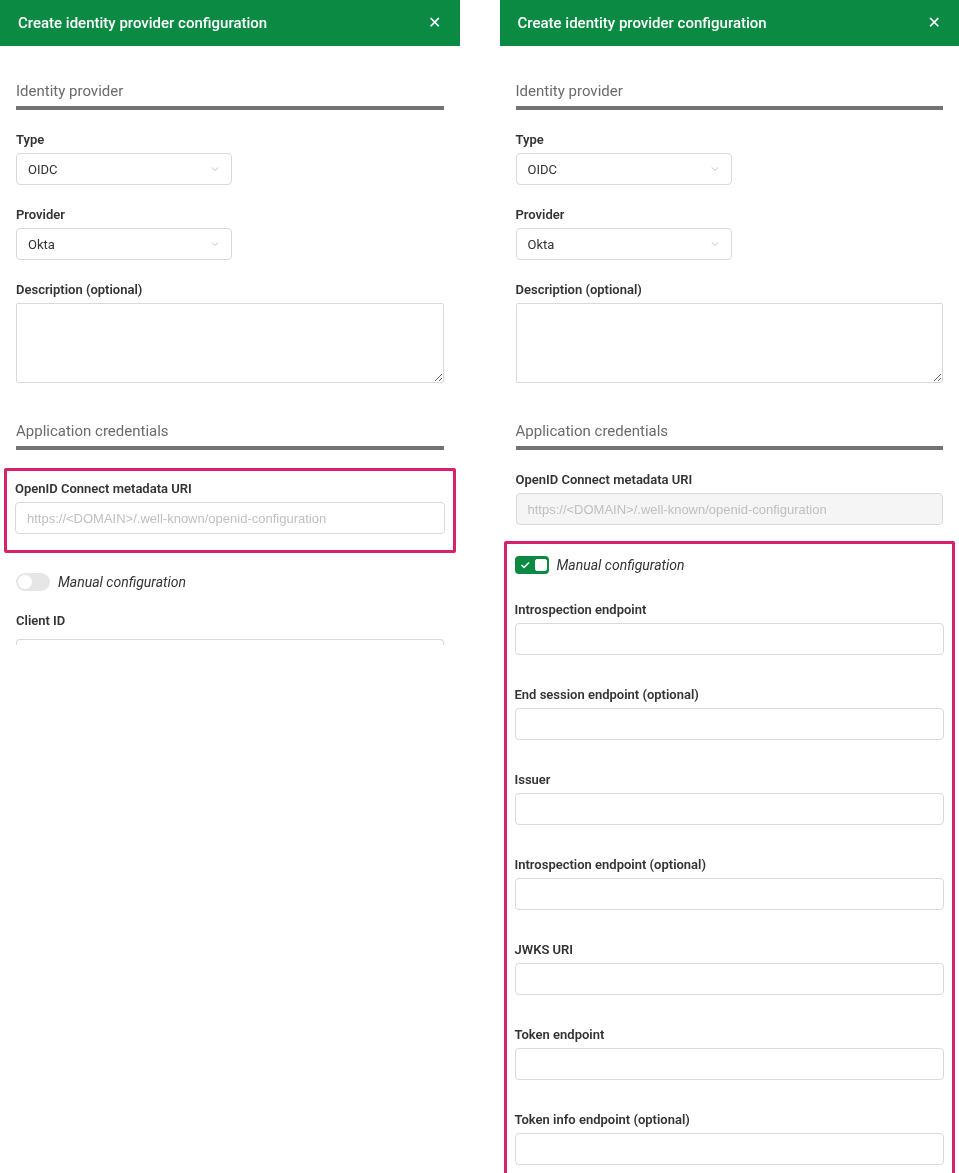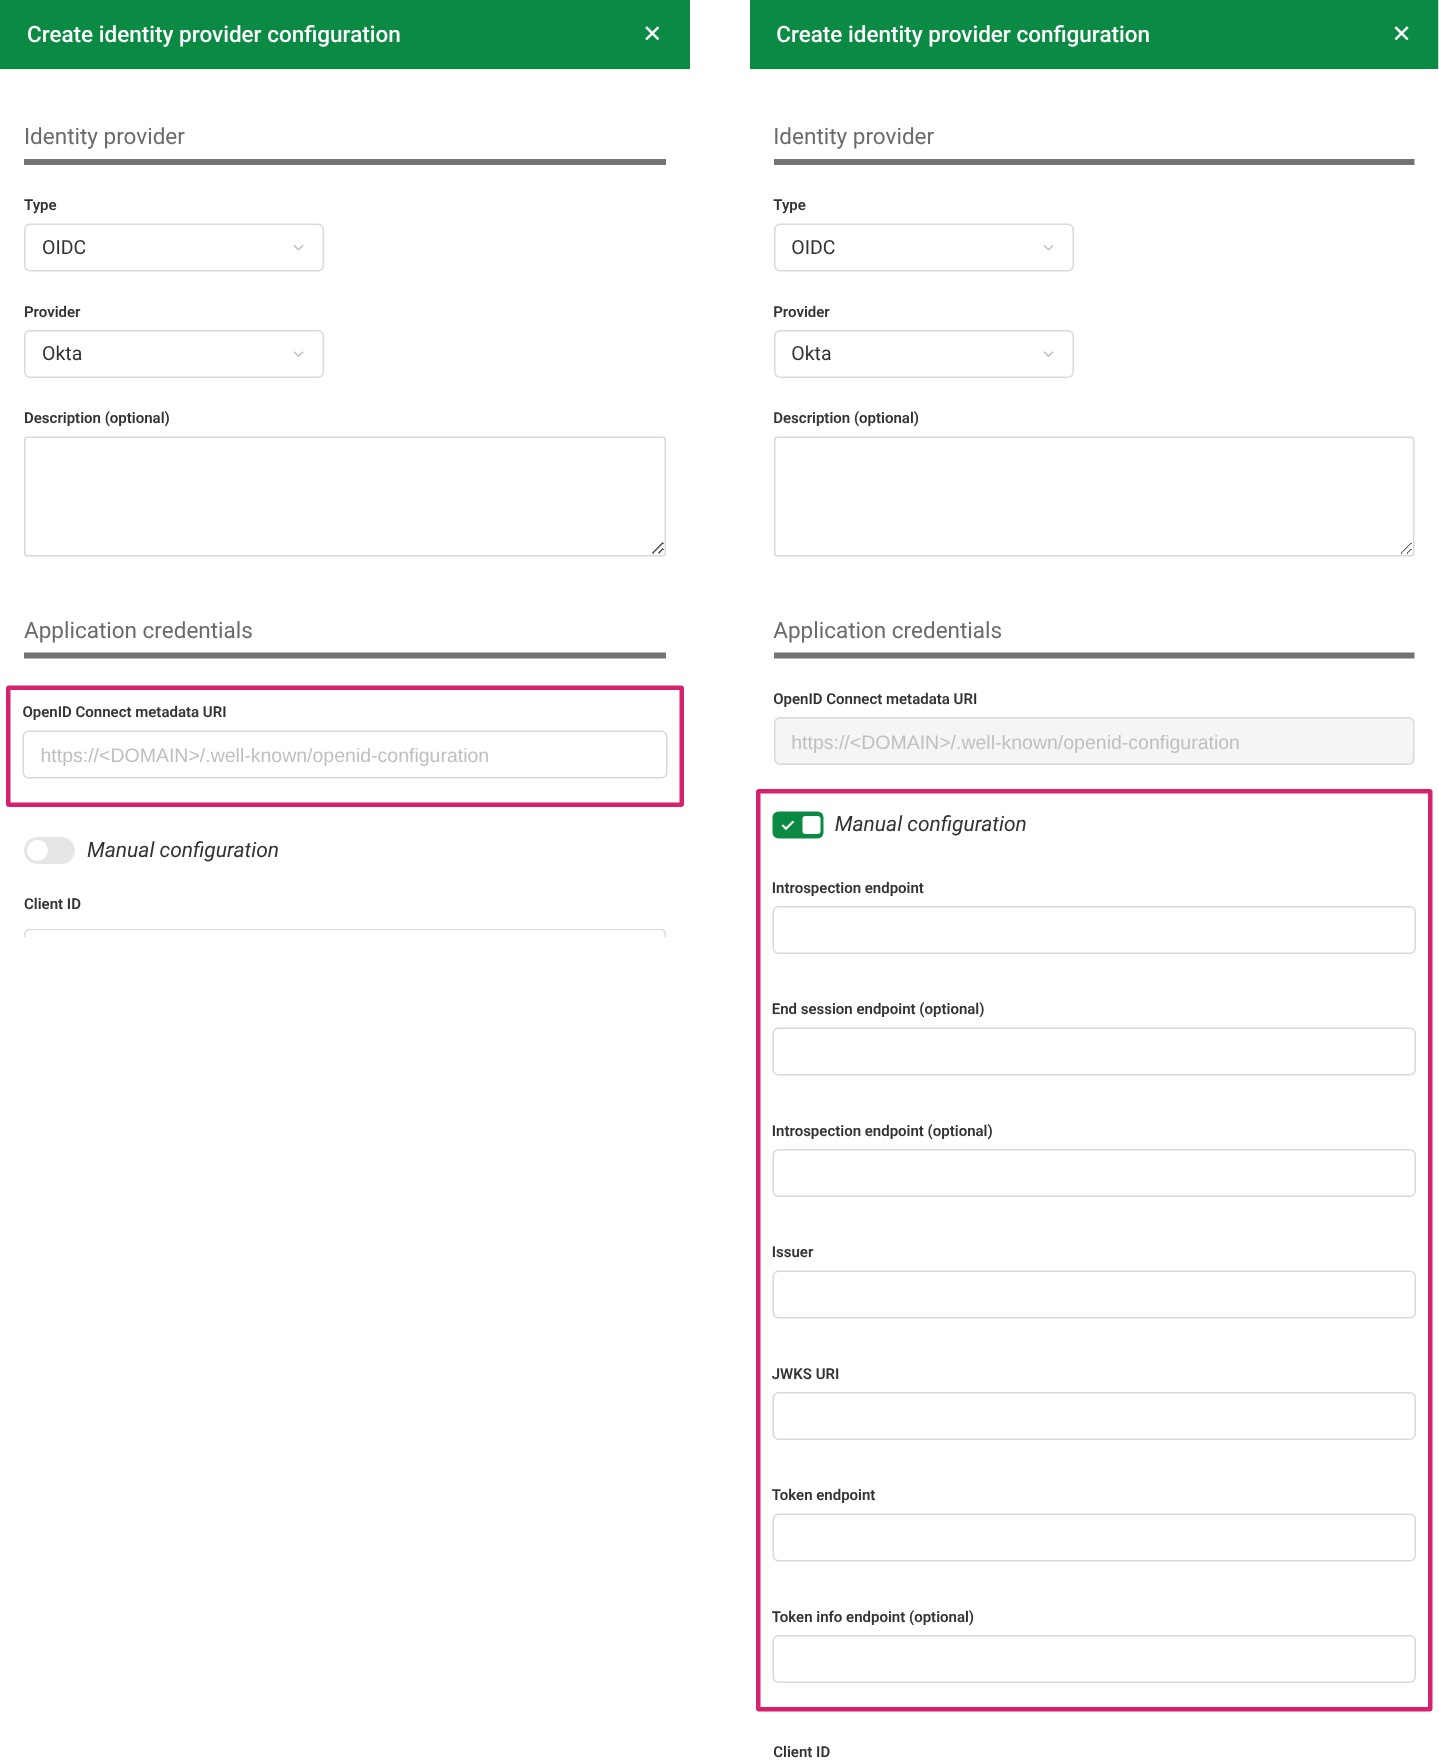--- a/index.html
+++ b/index.html
@@ -45,27 +45,27 @@
     margin-top: 20px;
     margin-bottom: 4px;
     border-bottom: 4px solid #737373;
     padding-bottom: 6px;
   }
   .field {
     margin-top: 22px;
   }
   .field-label {
     font-weight: 600;
-    font-size: 10px;
+    font-size: 13px;
     color: #333;
     margin-bottom: 6px;
   }
   .select-box {
     position: relative;
-    width: 200px;
+    width: 216px;
     border: 1px solid #d9d9d9;
     border-radius: 4px;
     background: #fff;
     height: 32px;
     display: flex;
     align-items: center;
     padding: 0 11px;
     cursor: pointer;
     font-size: 13px;
     color: #333;
@@ -289,26 +289,26 @@
           <div class="field-label">Introspection endpoint</div>
           <input class="text-input" type="text" style="">
         </div>
 
         <div class="field">
           <div class="field-label">End session endpoint (optional)</div>
           <input class="text-input" type="text" style="">
         </div>
 
         <div class="field">
+          <div class="field-label">Issuer</div>
+          <input class="text-input" type="text" style="">
+        </div>
+
+        <div class="field">
           <div class="field-label">Introspection endpoint (optional)</div>
-          <input class="text-input" type="text" style="">
-        </div>
-
-        <div class="field">
-          <div class="field-label">Issuer</div>
           <input class="text-input" type="text" style="">
         </div>
 
         <div class="field">
           <div class="field-label">JWKS URI</div>
           <input class="text-input" type="text" style="">
         </div>
 
         <div class="field">
           <div class="field-label">Token endpoint</div>

